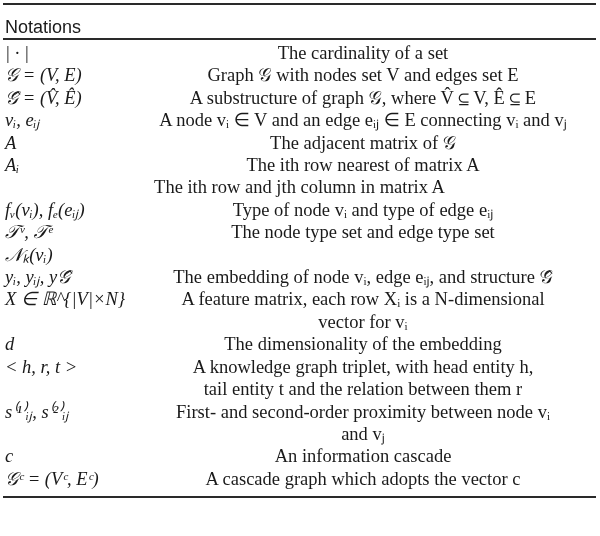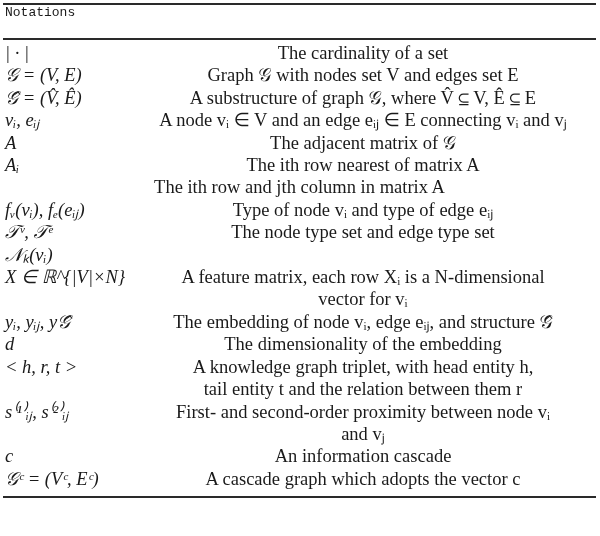--- a/index.html
+++ b/index.html
@@ -4,22 +4,22 @@
   <style>
     html, body { margin: 0; padding: 0; background: #ffffff; }
     body {
       width: 600px; height: 536px; overflow: hidden; position: relative;
       font-family: "DejaVu Serif", "Liberation Serif", serif;
       color: #1a1a1a;
     }
     .table-wrap { position: absolute; left: 3px; top: 3px; width: 593px; }
     .rule-thick { height: 2px; background: #2a2a2a; }
     .header {
-      display: flex; height: 33px; align-items: flex-start;
-      font-family: Liberation Mono, monospace; font-size: 13px;
+      display: flex; height: 33px; align-items: flex-end;
+      font-family: Liberation Sans, sans-serif; font-size: 18px;
     }
     .header .h-notation { width: 125px; padding-left: 2px; }
     .header .h-desc { flex: 1; text-align: center; padding-right: 40px; }
     .body { padding-top: 2px; }
     .row {
       display: flex; font-family: "Liberation Serif", serif;
       font-size: 18.5px; line-height: 22.4px;
     }
     .row.gap-before { }
     .notation { width: 125px; flex: 0 0 125px; padding-left: 2px; white-space: nowrap; }
@@ -70,27 +70,27 @@
       <div class="desc">Type of node vᵢ and type of edge eᵢⱼ</div>
     </div>
     <div class="row">
       <div class="notation math">𝒯ᵛ, 𝒯ᵉ</div>
       <div class="desc">The node type set and edge type set</div>
     </div>
     <div class="row">
       <div class="notation math">𝒩ₖ(vᵢ)</div>
     </div>
     <div class="row">
+      <div class="notation math">yᵢ, yᵢⱼ, y𝒢̂</div>
+      <div class="desc">The embedding of node vᵢ, edge eᵢⱼ, and structure 𝒢̂</div>
+    </div>
+    <div class="row">
       <div class="notation math">X ∈ ℝ^{|V|×N}</div>
       <div class="desc">A feature matrix, each row Xᵢ is a N-dimensional
 vector for vᵢ</div>
-    </div>
-    <div class="row">
-      <div class="notation math">yᵢ, yᵢⱼ, y𝒢̂</div>
-      <div class="desc">The embedding of node vᵢ, edge eᵢⱼ, and structure 𝒢̂</div>
     </div>
     <div class="row">
       <div class="notation math">d</div>
       <div class="desc">The dimensionality of the embedding</div>
     </div>
     <div class="row gap-before">
       <div class="notation math">&lt; h, r, t &gt;</div>
       <div class="desc">A knowledge graph triplet, with head entity h,
 tail entity t and the relation between them r</div>
     </div>

